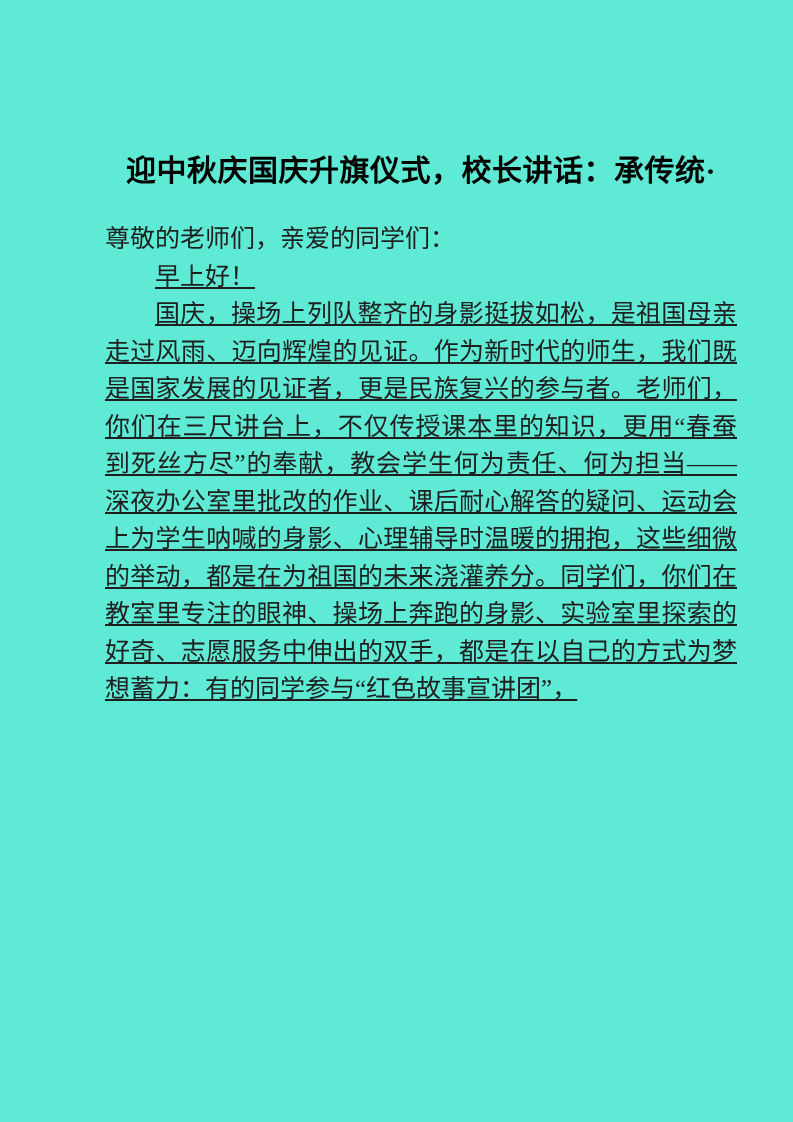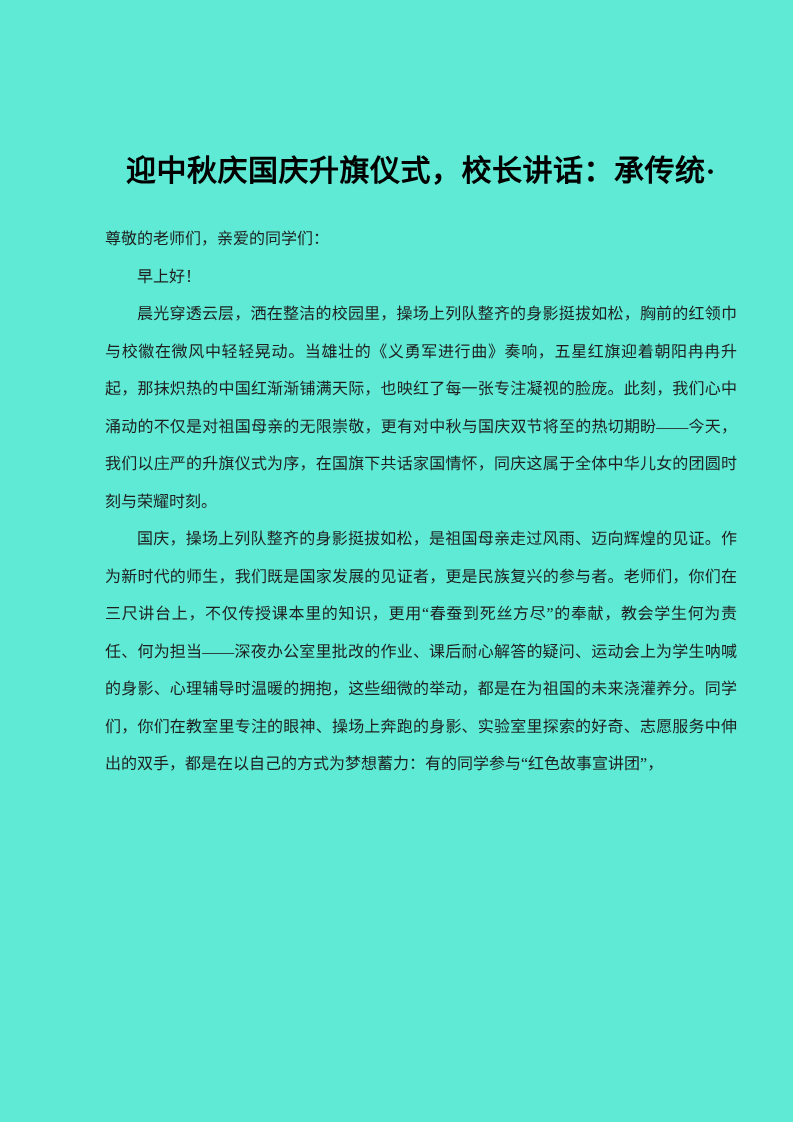--- a/index.html
+++ b/index.html
@@ -27,40 +27,40 @@
     text-align: center;
     color: #000000;
     letter-spacing: 0.5px;
   }
   .title-line {
     display: block;
   }
   .doc-body {
     width: 632px;
     margin: 26px 0 0 105px;
-    font-size: 16px;
+    font-size: 25px;
     line-height: 37.5px;
     color: #1f1f1f;
     text-align: justify;
   }
   .doc-body p {
     margin: 0;
     padding: 0;
   }
   .doc-body p.indent {
     text-indent: 2em;
+    text-decoration: underline;
   }
 </style>
 </head>
 <body>
 
 <div class="page">
   <h1 class="doc-title">
     <span class="title-line">迎中秋庆国庆升旗仪式，校长讲话：承传统·</span>
   </h1>
 
   <div class="doc-body">
     <p>尊敬的老师们，亲爱的同学们：</p>
     <p class="indent">早上好！</p>
-    <p class="indent">晨光穿透云层，洒在整洁的校园里，操场上列队整齐的身影挺拔如松，胸前的红领巾与校徽在微风中轻轻晃动。当雄壮的《义勇军进行曲》奏响，五星红旗迎着朝阳冉冉升起，那抹炽热的中国红渐渐铺满天际，也映红了每一张专注凝视的脸庞。此刻，我们心中涌动的不仅是对祖国母亲的无限崇敬，更有对中秋与国庆双节将至的热切期盼——今天，我们以庄严的升旗仪式为序，在国旗下共话家国情怀，同庆这属于全体中华儿女的团圆时刻与荣耀时刻。</p>
     <p class="indent">国庆，操场上列队整齐的身影挺拔如松，是祖国母亲走过风雨、迈向辉煌的见证。作为新时代的师生，我们既是国家发展的见证者，更是民族复兴的参与者。老师们，你们在三尺讲台上，不仅传授课本里的知识，更用“春蚕到死丝方尽”的奉献，教会学生何为责任、何为担当——深夜办公室里批改的作业、课后耐心解答的疑问、运动会上为学生呐喊的身影、心理辅导时温暖的拥抱，这些细微的举动，都是在为祖国的未来浇灌养分。同学们，你们在教室里专注的眼神、操场上奔跑的身影、实验室里探索的好奇、志愿服务中伸出的双手，都是在以自己的方式为梦想蓄力：有的同学参与“红色故事宣讲团”，</p>
   </div>
 </div>
 
 </body></html>

